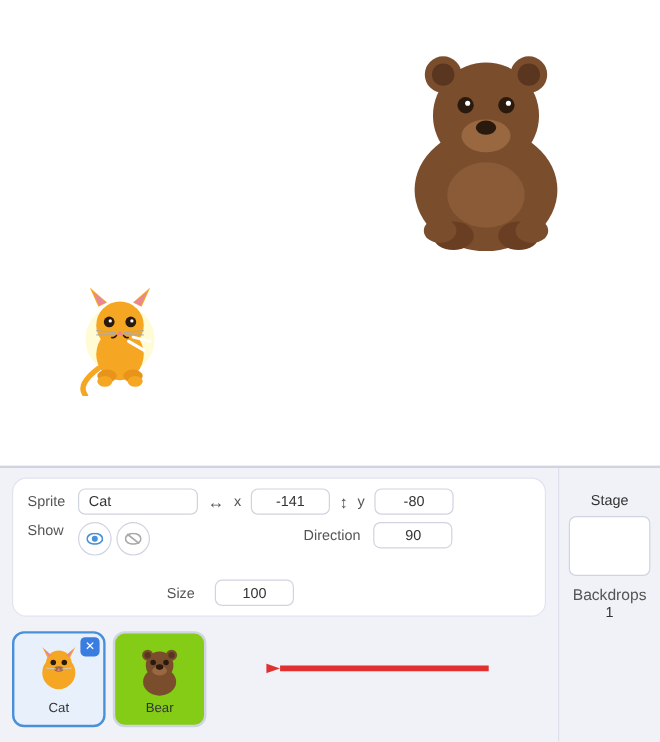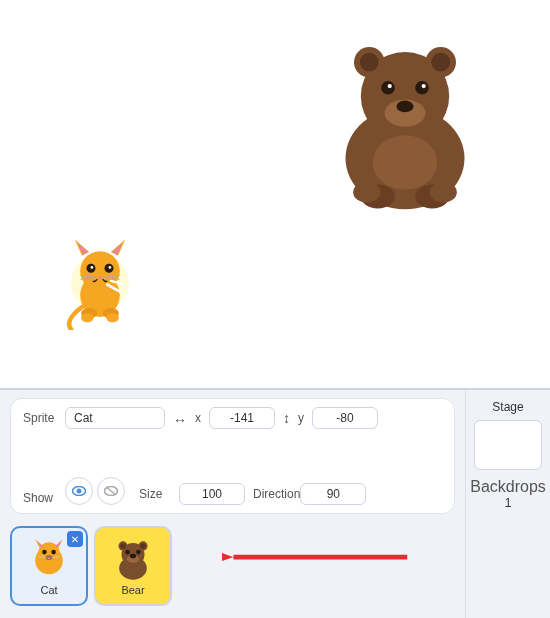--- a/index.html
+++ b/index.html
@@ -101,21 +101,21 @@
     }
 
     .coord-label {
       font-size: 12px;
       color: #555;
       font-weight: 500;
     }
 
     .info-row2 {
       display: flex;
-      align-items: flex-end;
+      align-items: flex-start;
       gap: 8px;
     }
 
     .show-icons {
       display: flex;
       gap: 4px;
     }
 
     .eye-btn, .slash-eye-btn {
       width: 28px;
@@ -137,29 +137,29 @@
       display: flex;
       align-items: center;
       gap: 6px;
       margin-left: 6px;
       margin-top: 48px;
     }
 
     .dir-section {
       display: flex;
       align-items: center;
-      gap: 0;
+      gap: 11px;
     }
 
     .sprite-card {
       width: 78px;
       height: 80px;
       border-radius: 10px;
       border: 2px solid #d0d4e0;
-      background: #fde047;
+      background: #84cc16;
       display: flex;
       flex-direction: column;
       align-items: center;
       justify-content: center;
       cursor: pointer;
       position: relative;
       gap: 2px;
     }
 
     .sprite-card.selected {
@@ -206,41 +206,41 @@
       padding-bottom: 20px;
     }
 
     
     .stage-thumbnail {
       width: 85px;
       background: #f0f2f8;
       display: flex;
       flex-direction: column;
       align-items: center;
-      padding: 10px 6px;
+      padding: 20px 6px;
       border-left: 1.5px solid #dde0ec;
     }
 
     .stage-label {
       font-size: 12px;
       color: #333;
       font-weight: 500;
       margin-bottom: 6px;
     }
 
     .stage-thumb-box {
       width: 68px;
       height: 50px;
       border-radius: 6px;
       border: 1.5px solid #d0d4e0;
       background: #fff;
     }
 
     .backdrops-label {
-      font-size: 16px;
+      font-size: 13px;
       color: #555;
       margin-top: 8px;
     }
 
     .backdrops-count {
       font-size: 12px;
       color: #333;
       font-weight: 500;
     }
 

